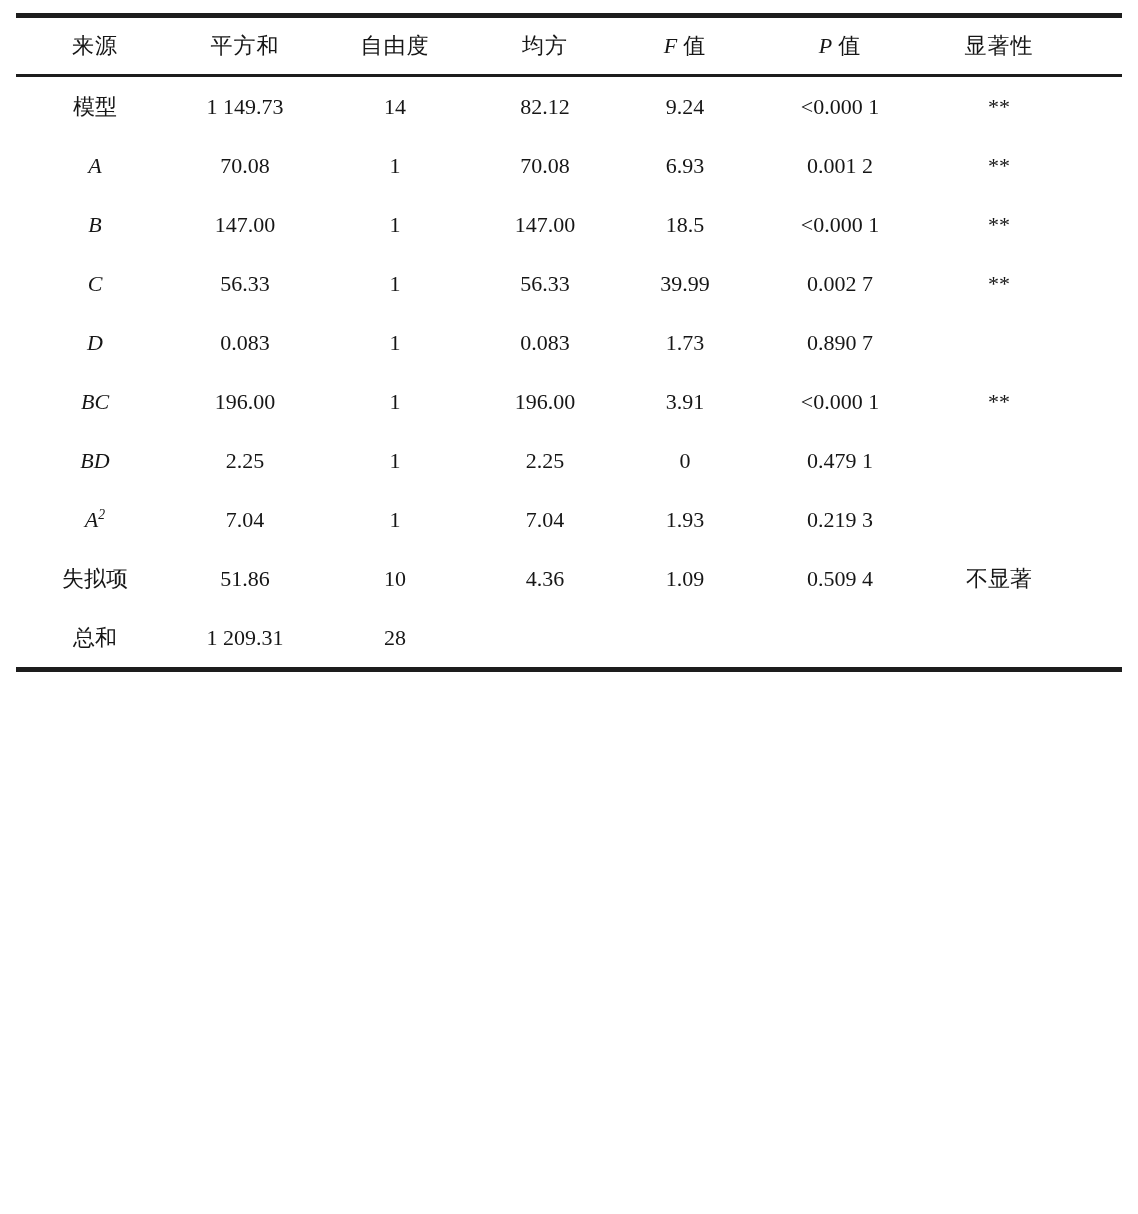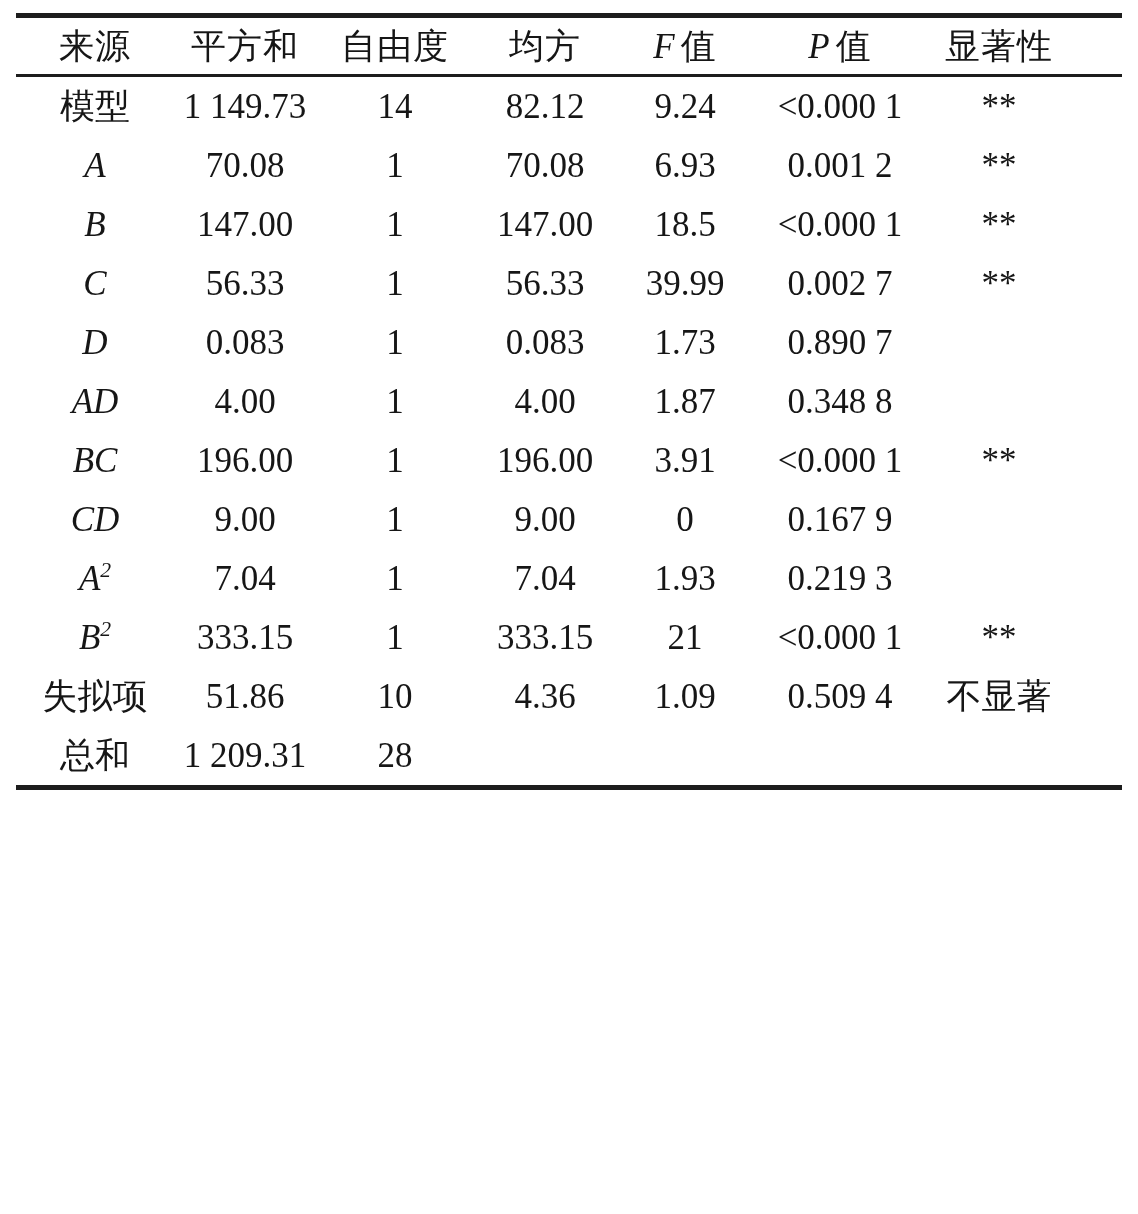--- a/index.html
+++ b/index.html
@@ -16,21 +16,21 @@
   }
   .figure-wrap {
     padding: 13px 16px 0 16px;
   }
   table.anova {
     border-collapse: collapse;
     table-layout: fixed;
     width: 1106px;
     border-top: 5px solid #1d1d1d;
     border-bottom: 5px solid #1d1d1d;
-    font-size: 35px;
+    font-size: 22px;
   }
   table.anova thead th {
     font-weight: normal;
     text-align: center;
     vertical-align: middle;
     height: 56px;
     border-bottom: 3px solid #1d1d1d;
     padding: 0;
     letter-spacing: 1px;
   }
@@ -128,67 +128,47 @@
           <th><span class="ital">D</span></th>
           <td>0.083</td>
           <td>1</td>
           <td>0.083</td>
           <td>1.73</td>
           <td>0.890 7</td>
           <td></td>
           <td></td>
         </tr>
         <tr>
-          <th><span class="ital">AD</span></th>
-          <td>4.00</td>
-          <td>1</td>
-          <td>4.00</td>
-          <td>1.87</td>
-          <td>0.348 8</td>
-          <td></td>
-          <td></td>
-        </tr>
-        <tr>
           <th><span class="ital">BC</span></th>
           <td>196.00</td>
           <td>1</td>
           <td>196.00</td>
           <td>3.91</td>
           <td>&lt;0.000 1</td>
           <td>**</td>
           <td></td>
         </tr>
         <tr>
-          <th><span class="ital">CD</span></th>
-          <td>9.00</td>
+          <th><span class="ital">BD</span></th>
+          <td>2.25</td>
           <td>1</td>
-          <td>9.00</td>
+          <td>2.25</td>
           <td>0</td>
-          <td>0.167 9</td>
+          <td>0.479 1</td>
           <td></td>
           <td></td>
         </tr>
         <tr>
           <th><span class="ital">A<sup class="sq">2</sup></span></th>
           <td>7.04</td>
           <td>1</td>
           <td>7.04</td>
           <td>1.93</td>
           <td>0.219 3</td>
           <td></td>
-          <td></td>
-        </tr>
-        <tr>
-          <th><span class="ital">B<sup class="sq">2</sup></span></th>
-          <td>333.15</td>
-          <td>1</td>
-          <td>333.15</td>
-          <td>21</td>
-          <td>&lt;0.000 1</td>
-          <td>**</td>
           <td></td>
         </tr>
         <tr>
           <th>失拟项</th>
           <td>51.86</td>
           <td>10</td>
           <td>4.36</td>
           <td>1.09</td>
           <td>0.509 4</td>
           <td>不显著</td>

